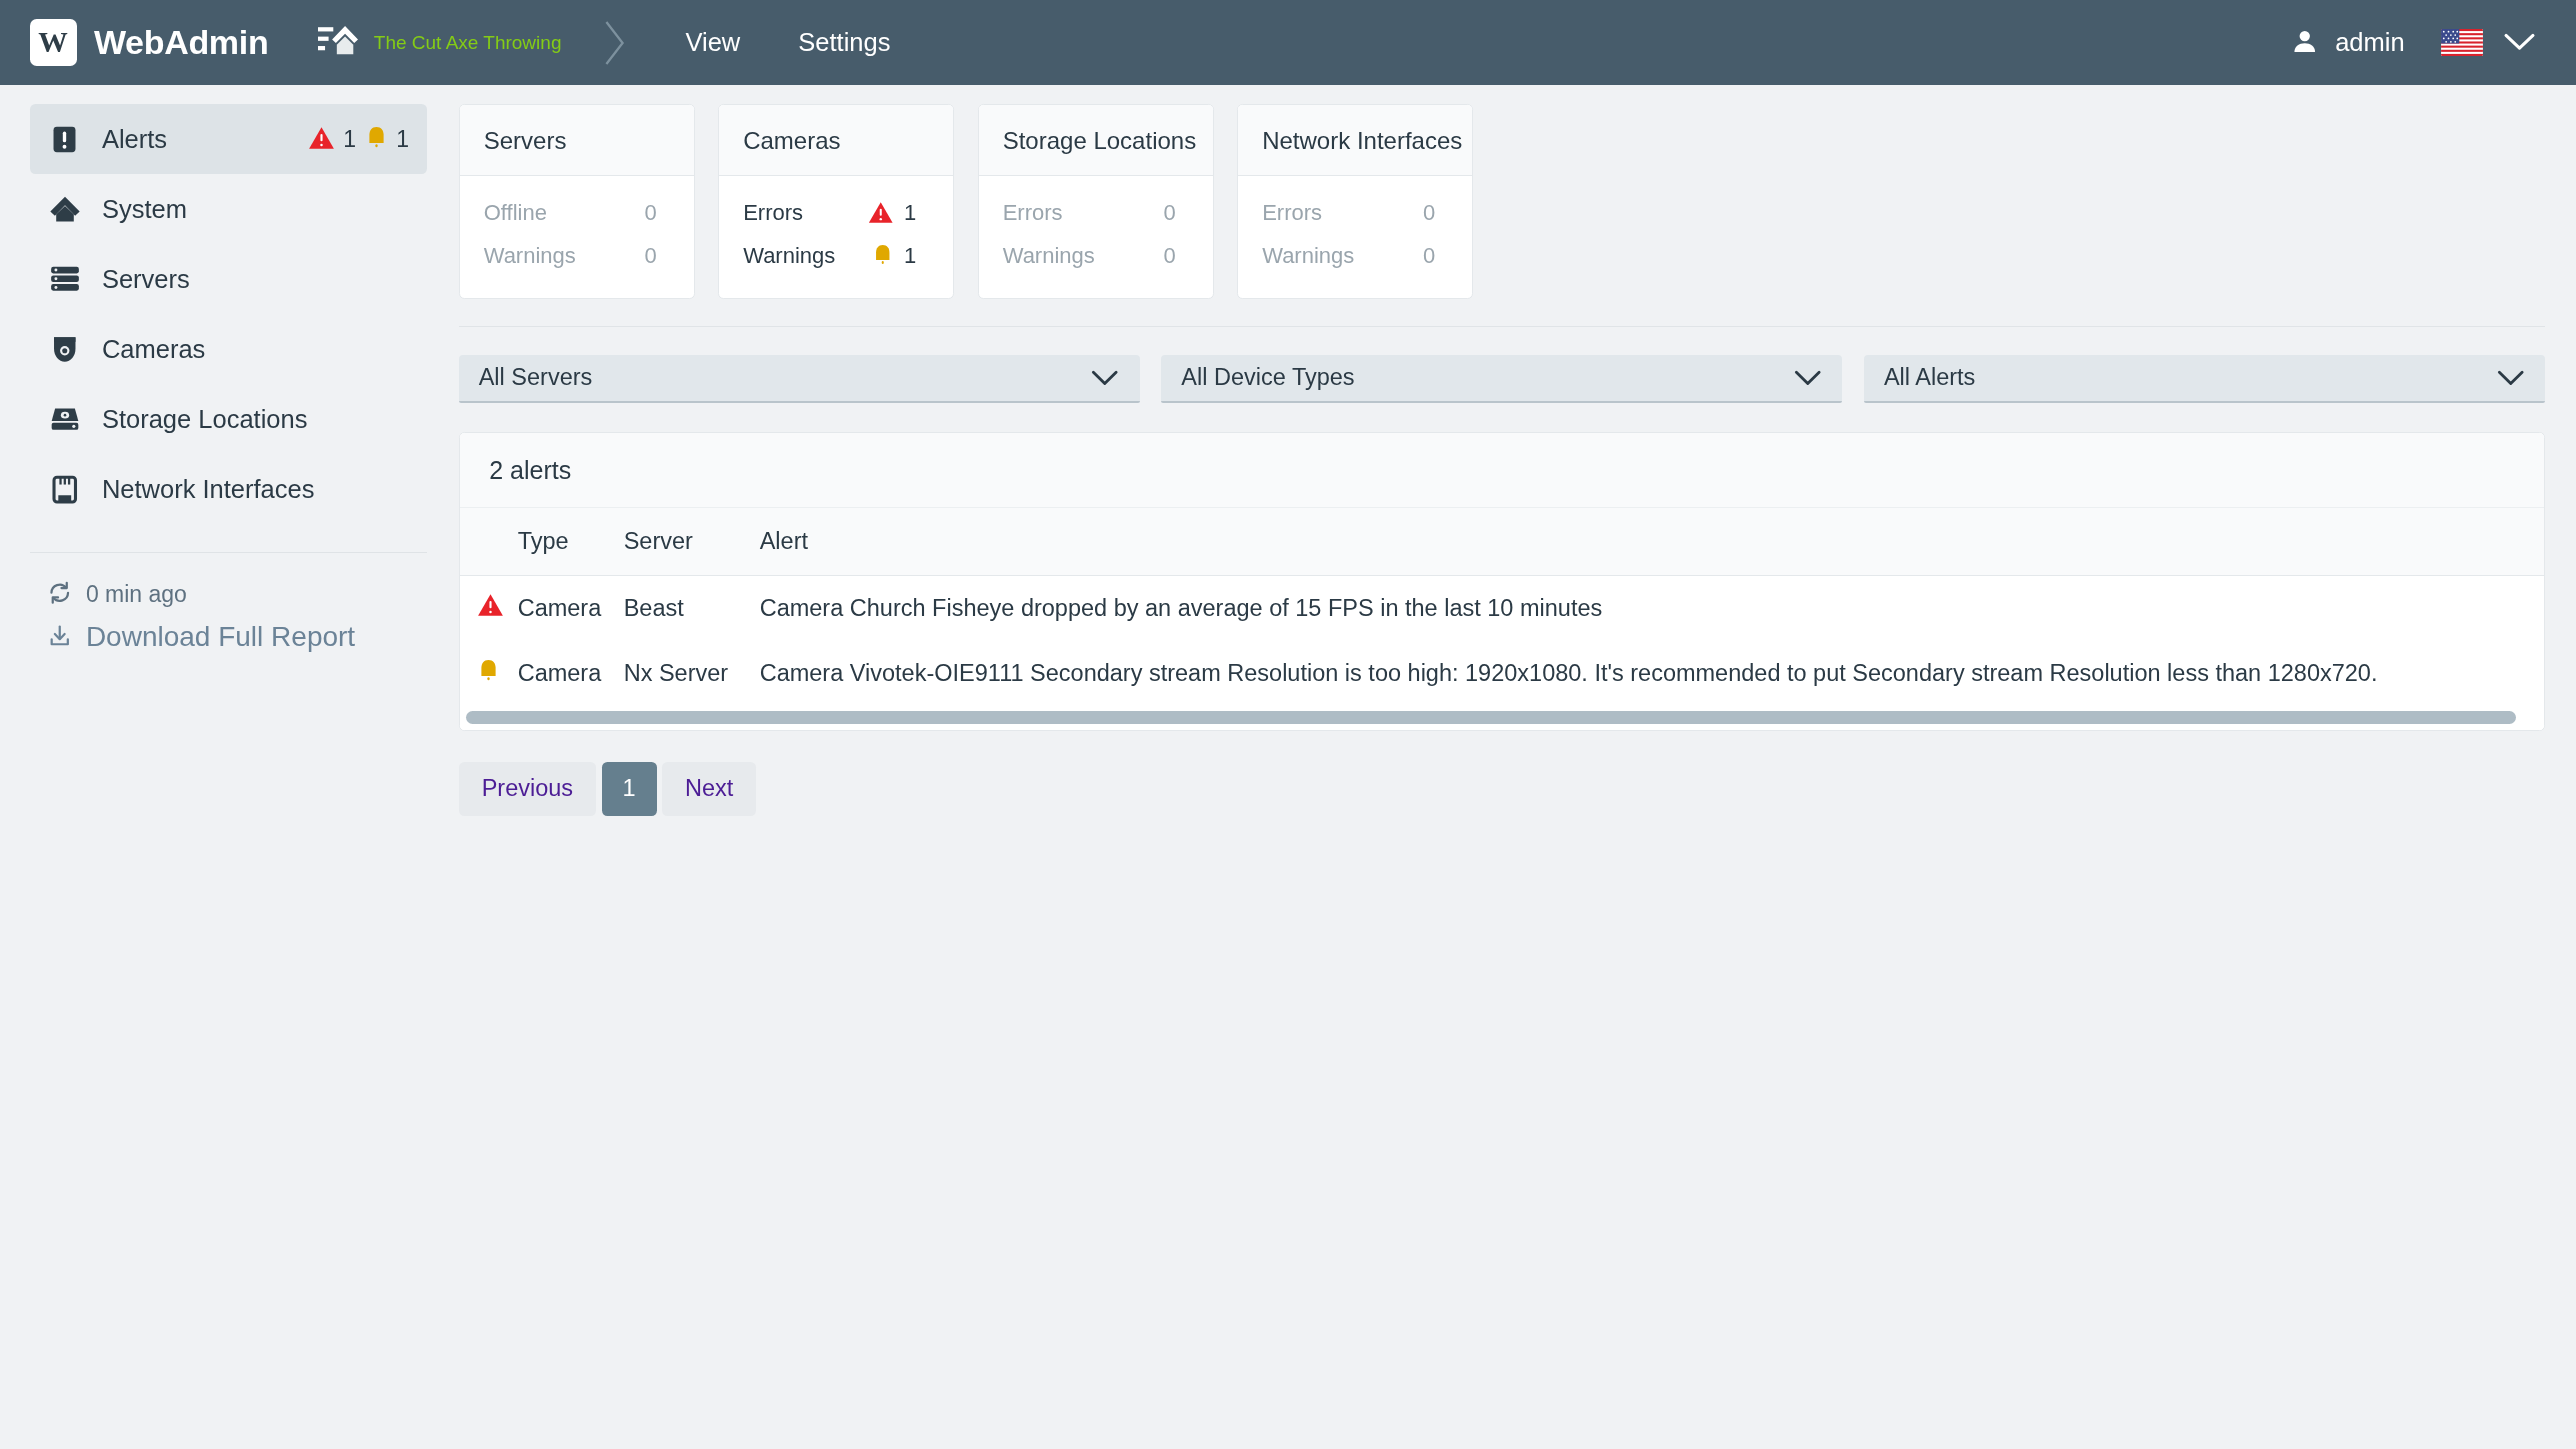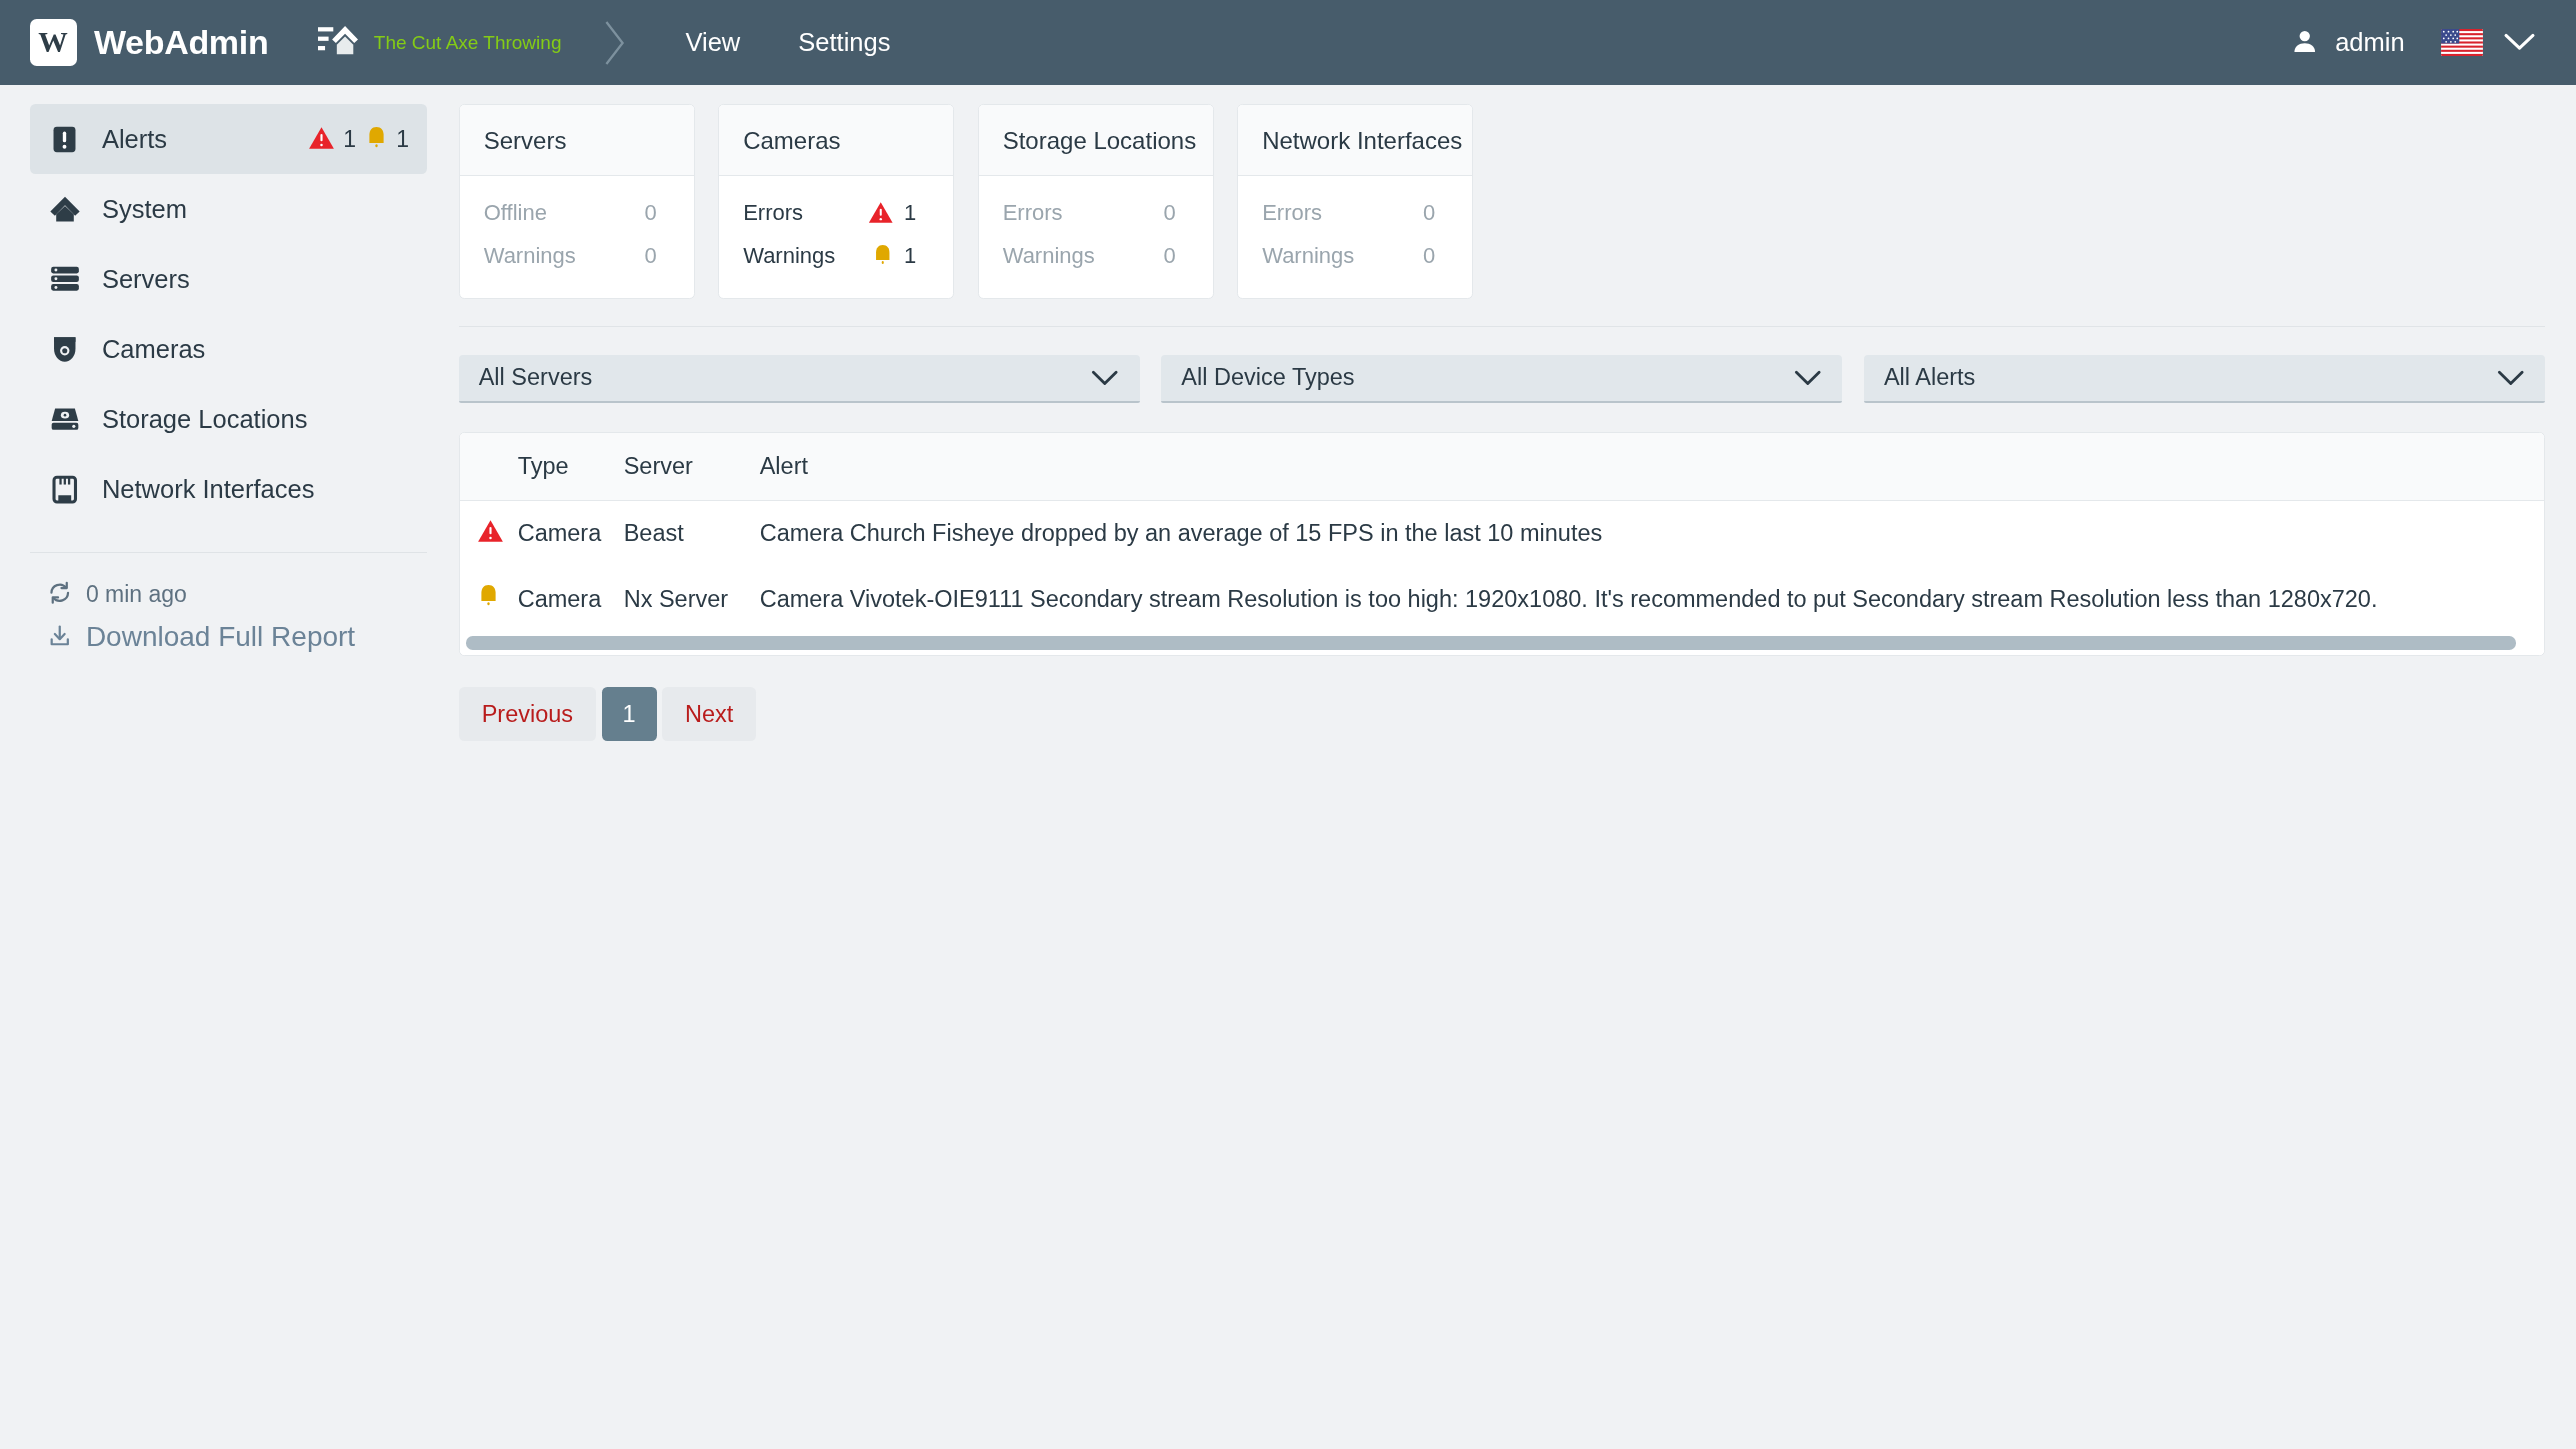--- a/index.html
+++ b/index.html
@@ -237,21 +237,21 @@
     display: flex; gap: 5.4px;
     padding: 31px 0 0 2.7px;
   }
   .pg-btn {
     height: 54px;
     min-width: 74px;
     padding: 0 23px;
     background: #e7eaed;
     border-radius: 5.4px;
     display: flex; align-items: center; justify-content: center;
-    font-size: 23.5px; color: #b91c1c;
+    font-size: 23.5px; color: #4c1d95;
     cursor: default;
   }
   .pg-btn.current {
     background: #657f8e; color: #ffffff;
     min-width: 55px; padding: 0 14.8px;
     cursor: pointer;
   }
 </style>
 </head>
 <body>
@@ -584,20 +584,23 @@
         <span class="select-val">All Alerts</span>
         <span class="select-chev">
           <svg width="29.5" height="19" viewBox="0 0 44 28">
             <polyline points="5,6 22,23 39,6" fill="none" stroke="#2b3a45" stroke-width="4.2" stroke-linecap="round" stroke-linejoin="round"></polyline>
           </svg>
         </span>
       </div>
     </div>
 
     <div class="panel">
+      <div class="panel-head">
+        <div class="panel-title">2 alerts</div>
+      </div>
 
       <div class="tbl-wrap">
         <table class="tbl">
           <thead>
             <tr>
               <th class="col-ico"></th>
               <th class="col-type">Type</th>
               <th class="col-srv th-pad-l">Server</th>
               <th class="col-alert th-pad-l">Alert</th>
             </tr>

